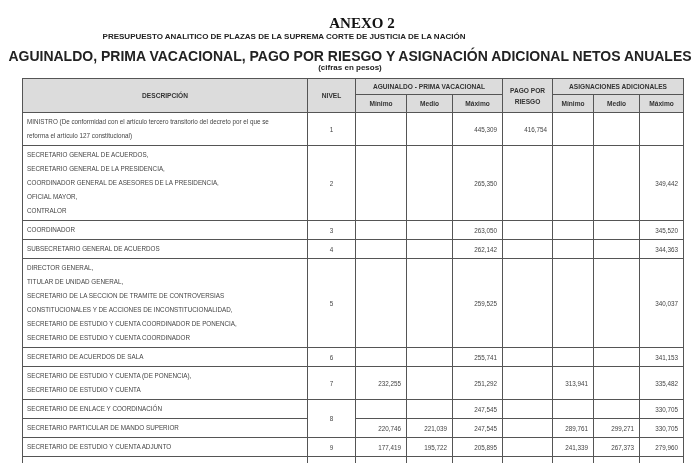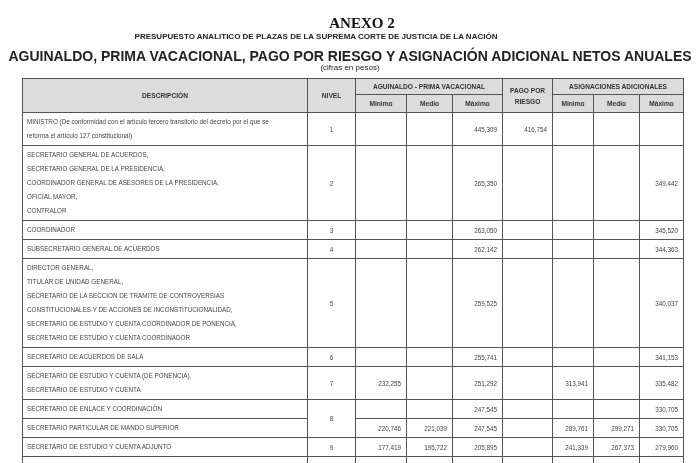--- a/index.html
+++ b/index.html
@@ -1,20 +1,20 @@
 <!DOCTYPE html>
 <html><head>
 <meta charset="utf-8">
 <style>
   html, body { margin:0; padding:0; background:#ffffff; }
   body { width:700px; height:463px; overflow:hidden; font-family:"Liberation Sans", sans-serif; color:#333; position:relative; }
   .annex { position:absolute; top:15px; left:0; width:700px; text-align:center; font-family:"Liberation Serif", serif; font-weight:bold; font-size:15px; color:#111;padding-left:12px; }
-  .t1 { position:absolute; top:32px; left:0; width:568px; text-align:center; font-weight:bold; font-size:8px; color:#222;margin-left:32px; }
+  .t1 { position:absolute; top:32px; left:0; width:568px; text-align:center; font-weight:bold; font-size:8px; color:#222; }
   .t2 { position:absolute; top:48px; left:0; width:700px; text-align:center; font-weight:bold; font-size:14px; color:#222; }
-  .t3 { position:absolute; top:63px; left:0; width:700px; text-align:center; font-weight:normal; font-size:8px; color:#222; }
+  .t3 { position:absolute; top:63px; left:0; width:700px; text-align:center; font-weight:bold; font-size:8px; color:#222; }
 
   table { position:absolute; left:22px; top:78px; border-collapse:collapse; table-layout:fixed; width:661px; }
   th, td { border:1px solid #555; font-size:6.3px; padding:0 3px; color:#444; }
   th { background:#dcdcdc; color:#333; font-weight:bold; font-size:6.6px; text-align:center; }
   th.grp { height:15px; }
   th.sub { height:17px; }
   td.desc { text-align:left; line-height:14px; padding:2px 4px; }
   td.nivel { text-align:center; }
   td.num { text-align:right; padding-right:5px; }
   tr.r1 td { height:28px; }

